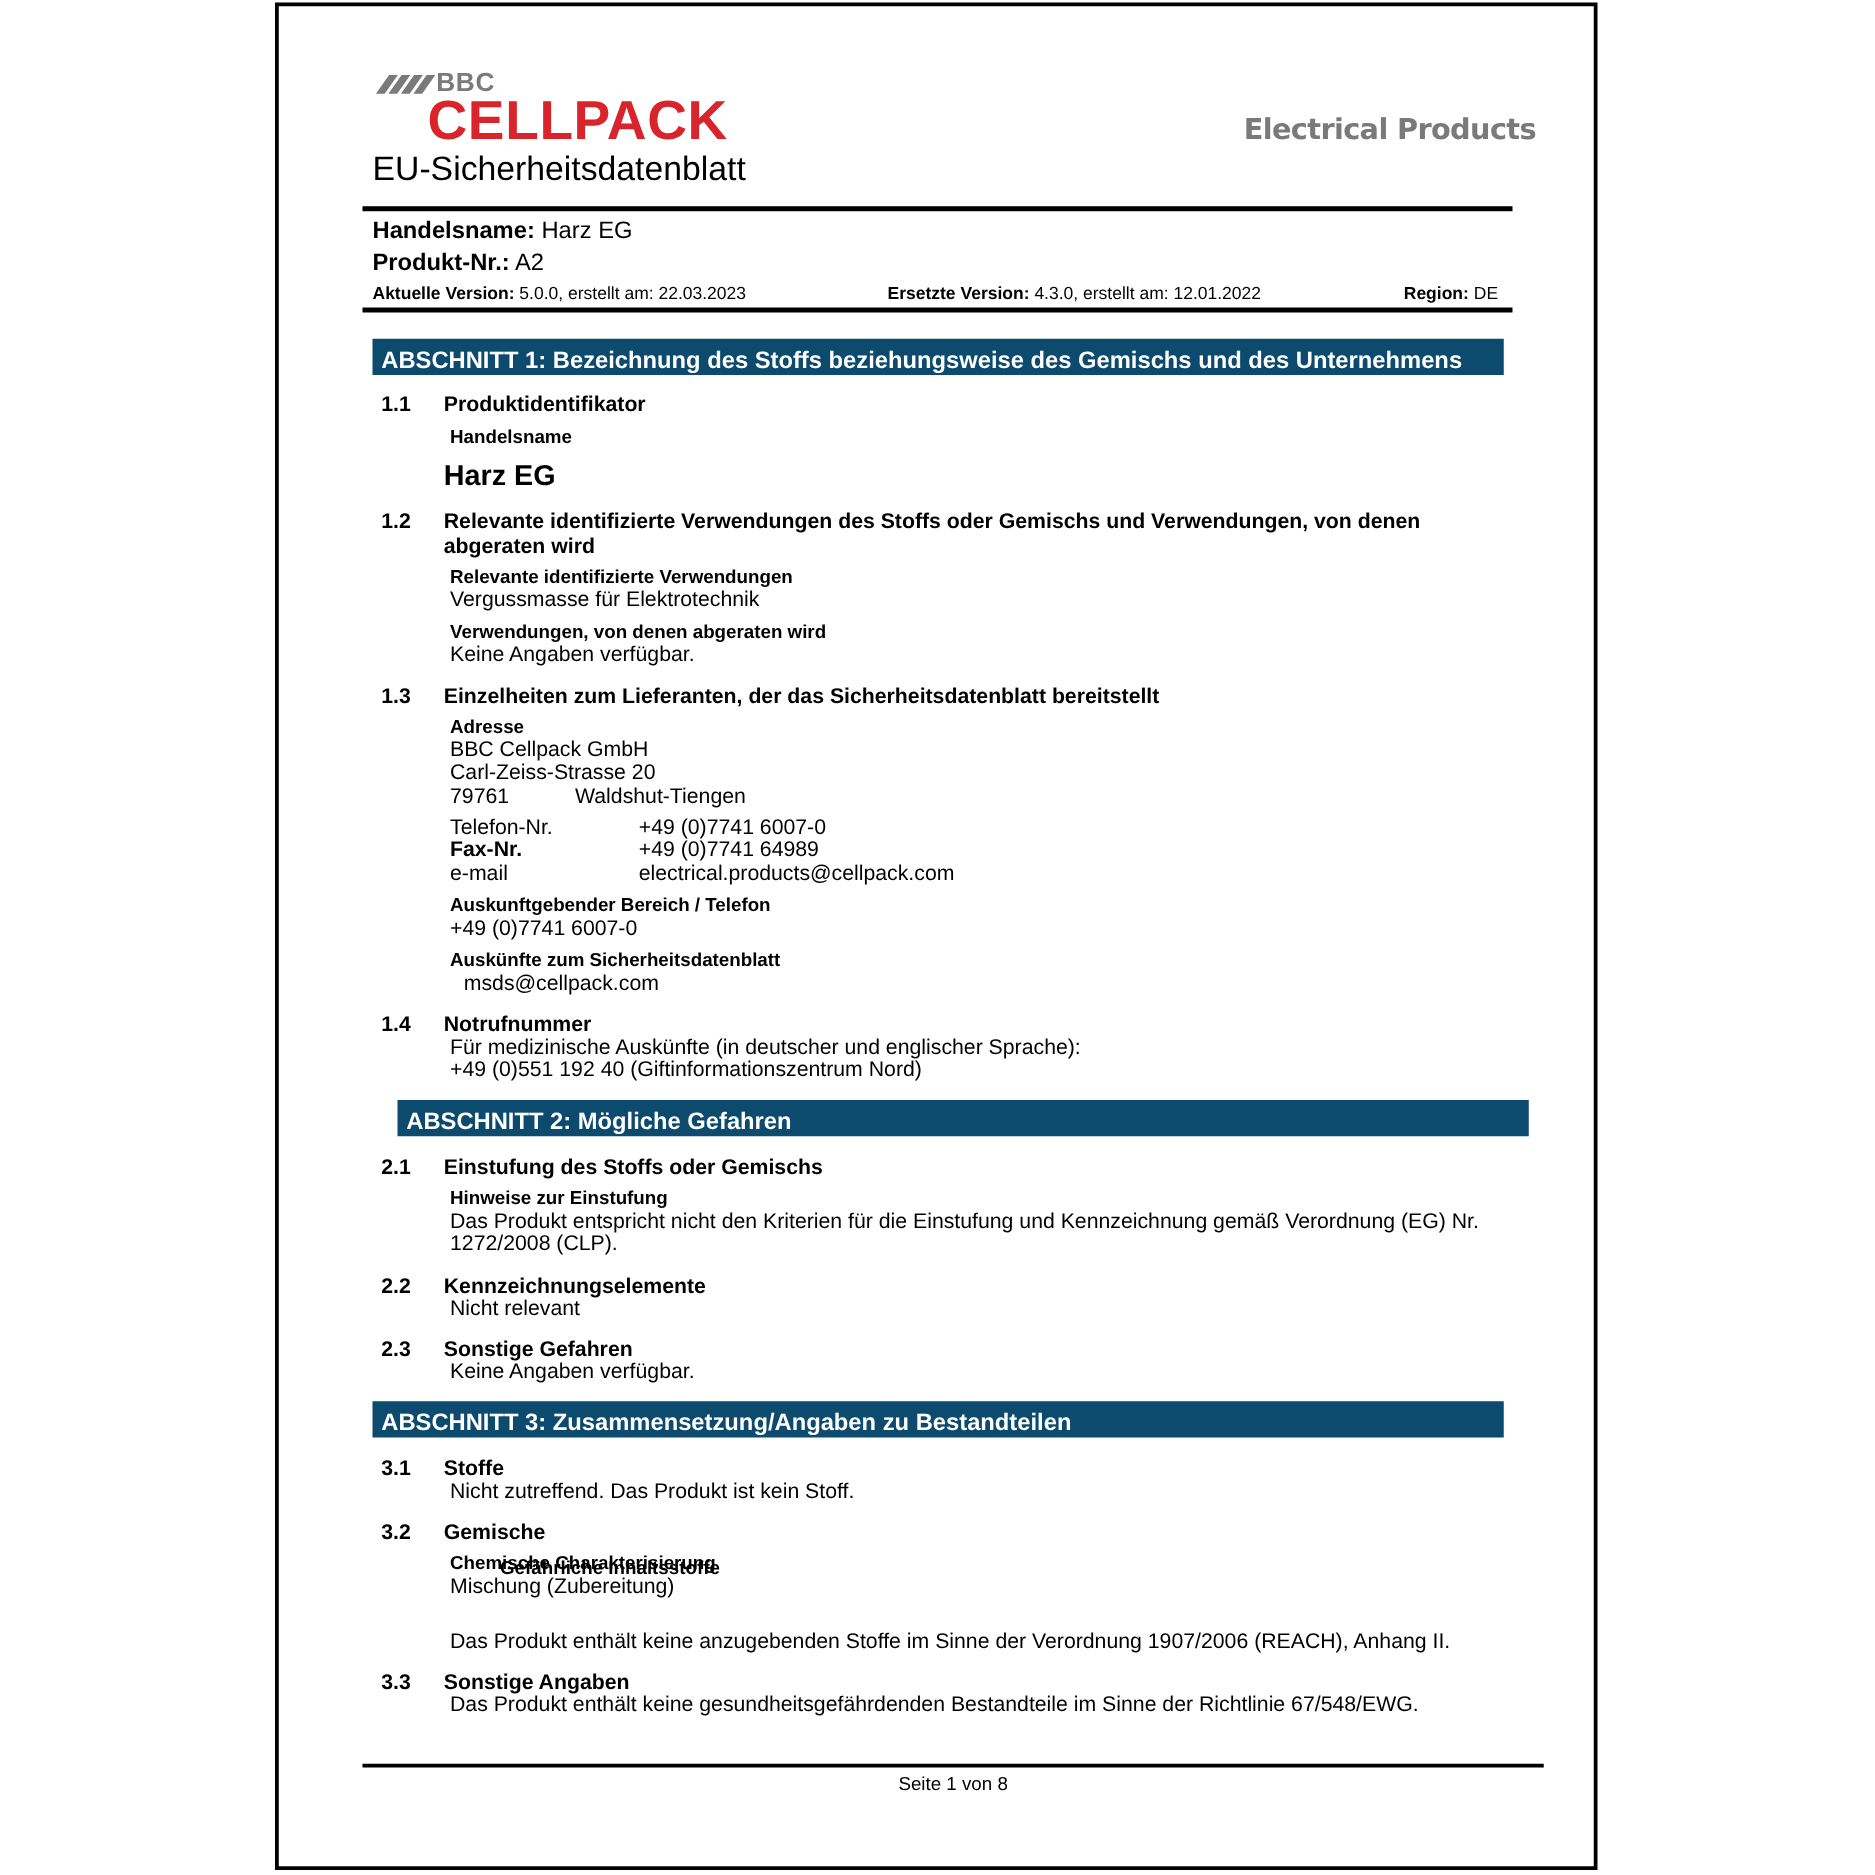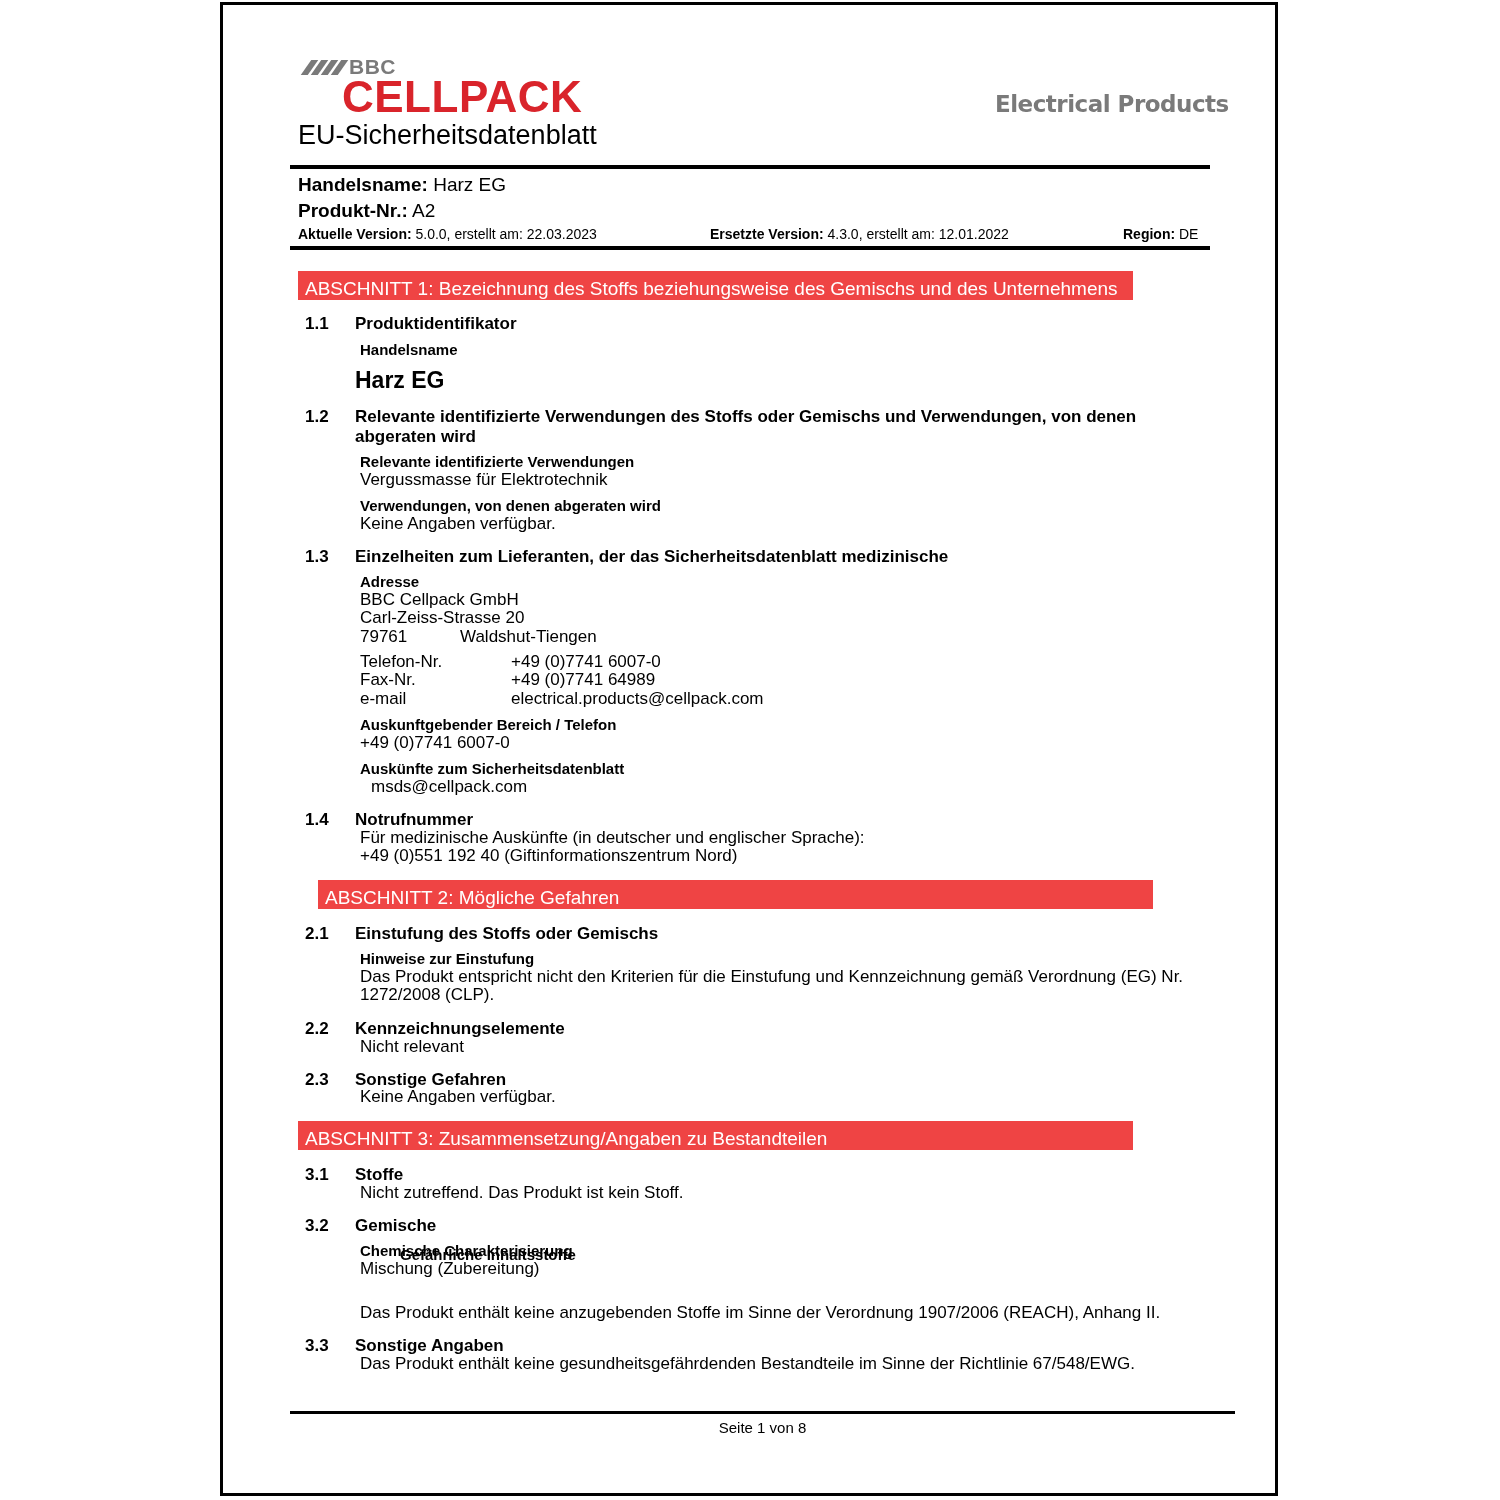--- a/index.html
+++ b/index.html
@@ -9,21 +9,21 @@
   .slashes { display: flex; gap: 3px; margin-right: 6px; }
   .slash { width: 7px; height: 15px; background: #7a7a7a; transform: skewX(-35deg); }
   .bbc { font-weight: bold; font-size: 21px; color: #7a7a7a; letter-spacing: 0.5px; }
   .cellpack { position: absolute; left: 342px; top: 74px; font-weight: bold; font-size: 44px; color: #d9242b; letter-spacing: 0.5px; line-height: 46px; }
   .doc-title { position: absolute; left: 298px; top: 119px; font-size: 27px; line-height: 32px; }
   .elec { position: absolute; left: 995px; top: 91px; font-size: 23px; color: #7a7a7a; font-weight: bold; font-family: "DejaVu Sans", sans-serif; letter-spacing: -0.5px; }
   .rule { position: absolute; background: #000; }
   .meta-line { position: absolute; font-size: 19px; line-height: 24px; }
   .meta-line b { font-weight: bold; text-align: center; }
   .ver { position: absolute; top: 226px; font-size: 14px; line-height: 17px; }
-  .sec-bar { position: absolute; left: 298px; width: 835px; height: 29px; background: #ef4444; color: #fff; font-weight: normal; font-size: 19px; line-height: 36px; padding-left: 7px; box-sizing: border-box; overflow: hidden; white-space: nowrap; }
+  .sec-bar { position: absolute; left: 298px; width: 905px; height: 29px; background: #0c4a6e; color: #fff; font-weight: bold; font-size: 19px; line-height: 36px; padding-left: 7px; box-sizing: border-box; overflow: hidden; white-space: nowrap; }
   .num { position: absolute; left: 305px; font-weight: bold; font-size: 17px; line-height: 20px; }
   .h { position: absolute; left: 355px; font-weight: bold; font-size: 17px; line-height: 20px; }
   .sub { position: absolute; left: 360px; font-weight: bold; font-size: 15px; line-height: 18px; }
   .txt { position: absolute; left: 360px; font-size: 17px; line-height: 18.5px; }
   .big { position: absolute; left: 355px; font-weight: bold; font-size: 23px; line-height: 26px; }
   .footer { position: absolute; left: 0; width: 1525px; text-align: center; top: 1419px; font-size: 15px; }
 </style>
 </head>
 <body>
 
@@ -76,30 +76,30 @@
 
 <div class="num" style="top:407px;">1.2</div>
 <div class="h" style="top:407px;">Relevante identifizierte Verwendungen des Stoffs oder Gemischs und Verwendungen, von denen</div>
 <div class="h" style="top:427px;">abgeraten wird</div>
 <div class="sub" style="top:453px;">Relevante identifizierte Verwendungen</div>
 <div class="txt" style="top:471px;">Vergussmasse für Elektrotechnik</div>
 <div class="sub" style="top:497px;">Verwendungen, von denen abgeraten wird</div>
 <div class="txt" style="top:515px;">Keine Angaben verfügbar.</div>
 
 <div class="num" style="top:547px;">1.3</div>
-<div class="h" style="top:547px;">Einzelheiten zum Lieferanten, der das Sicherheitsdatenblatt medizinische</div>
+<div class="h" style="top:547px;">Einzelheiten zum Lieferanten, der das Sicherheitsdatenblatt bereitstellt</div>
 <div class="sub" style="top:573px;">Adresse</div>
 <div class="txt" style="top:591px;">BBC Cellpack GmbH</div>
 <div class="txt" style="top:609px;">Carl-Zeiss-Strasse 20</div>
 <div class="txt" style="top:628px;">79761</div>
 <div class="txt" style="top:628px; left:460px;">Waldshut-Tiengen</div>
 
 <div class="txt" style="top:653px;">Telefon-Nr.</div>
 <div class="txt" style="top:653px; left:511px;">+49 (0)7741 6007-0</div>
-<div class="txt" style="top:671px;">Fax-Nr.</div>
+<div class="txt" style="top:671px;font-weight:bold;">Fax-Nr.</div>
 <div class="txt" style="top:671px; left:511px;">+49 (0)7741 64989</div>
 <div class="txt" style="top:690px;">e-mail</div>
 <div class="txt" style="top:690px; left:511px;">electrical.products@cellpack.com</div>
 
 <div class="sub" style="top:716px;">Auskunftgebender Bereich / Telefon</div>
 <div class="txt" style="top:734px;">+49 (0)7741 6007-0</div>
 <div class="sub" style="top:760px;">Auskünfte zum Sicherheitsdatenblatt</div>
 <div class="txt" style="top:778px;margin-left:11px;">msds@cellpack.com</div>
 
 <div class="num" style="top:810px;">1.4</div>

